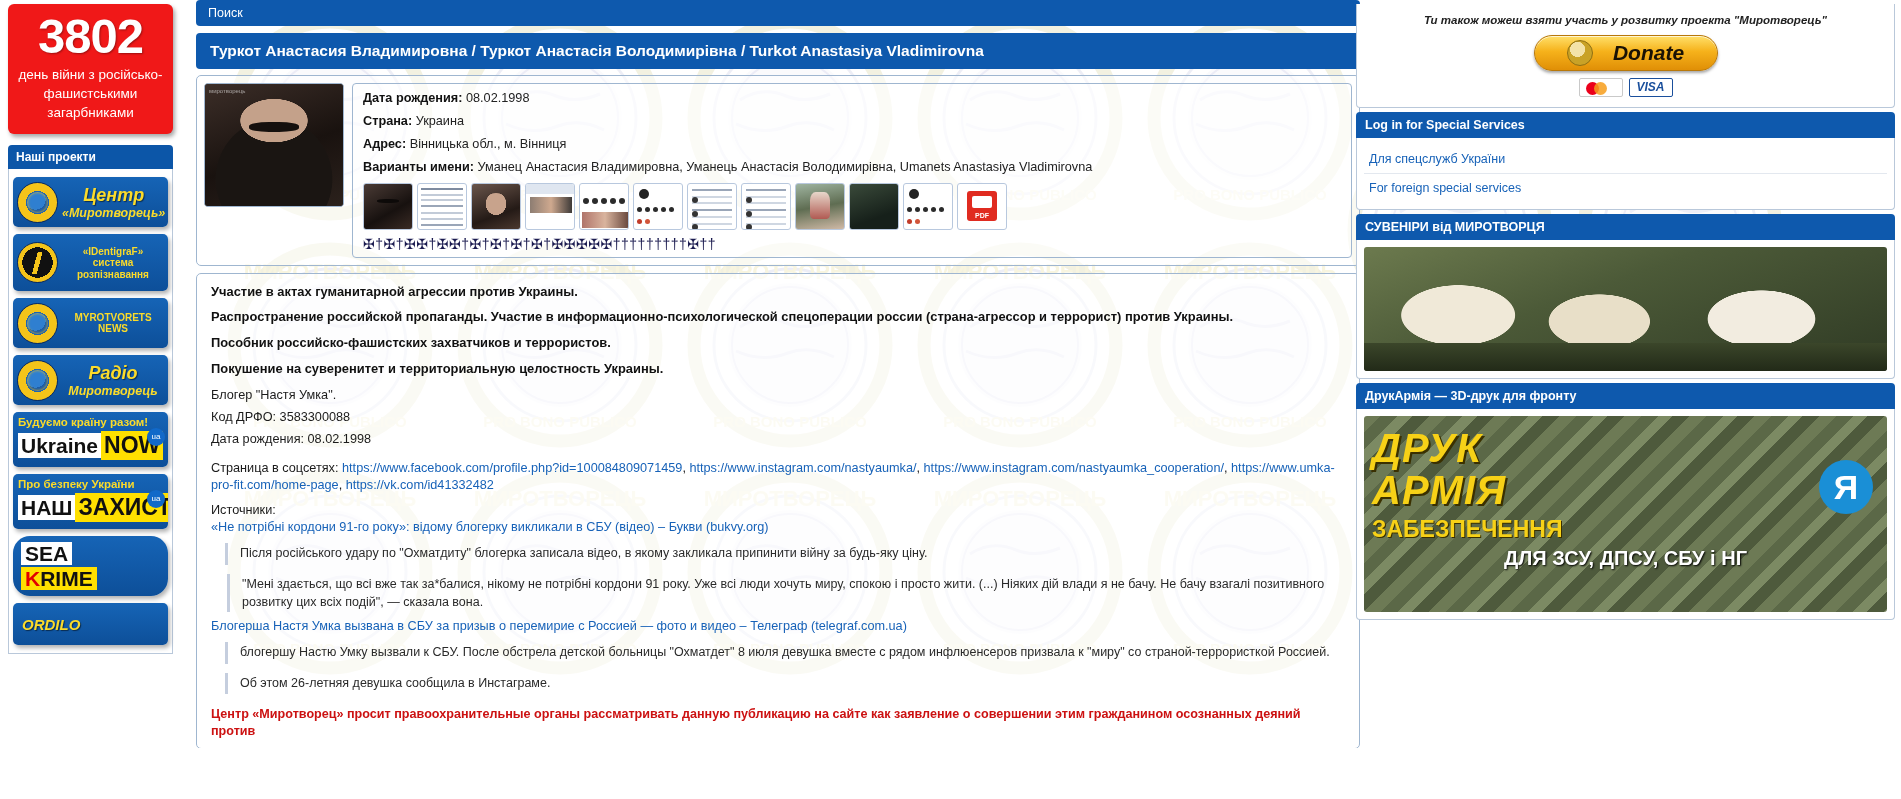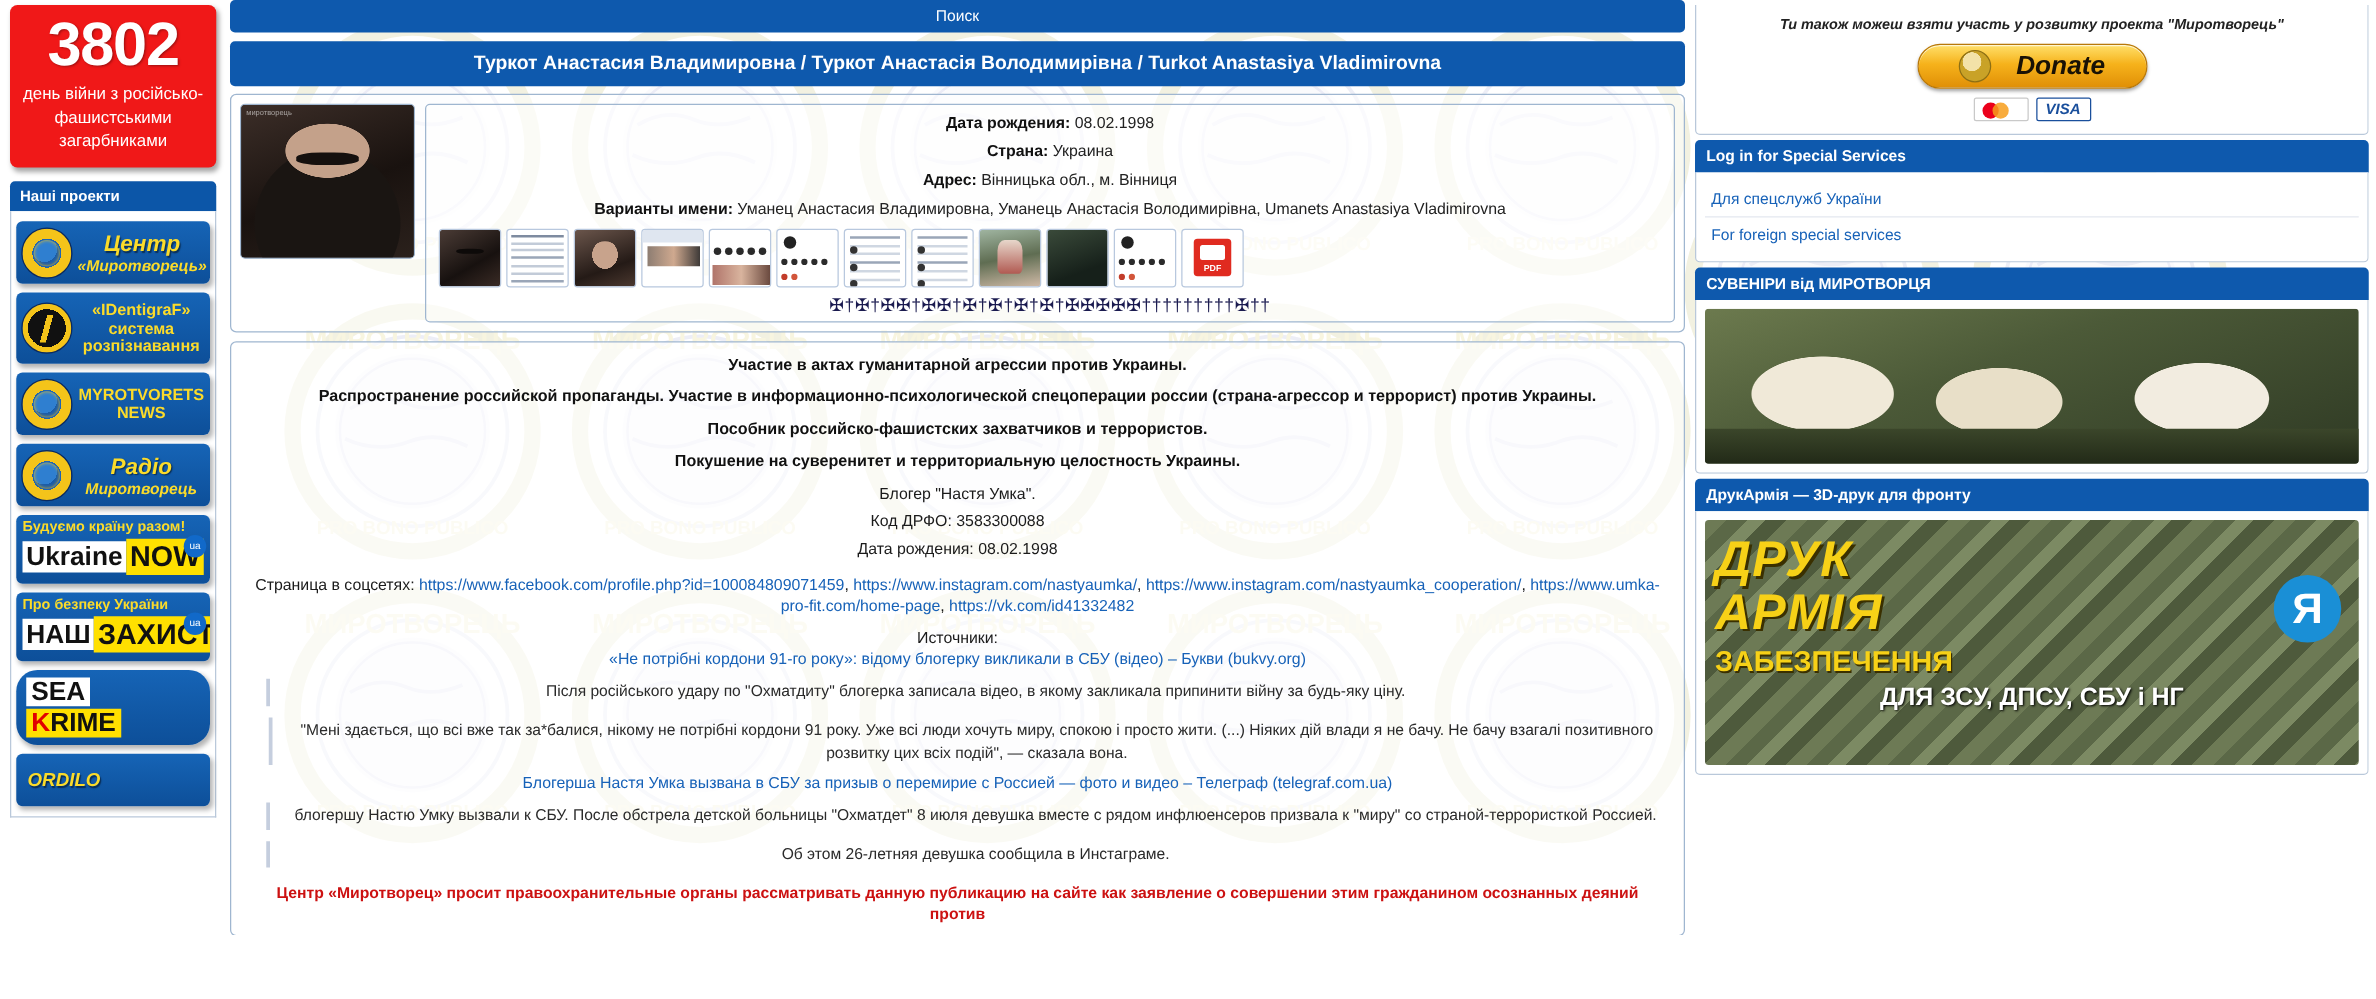--- a/index.html
+++ b/index.html
@@ -129,21 +129,21 @@
   }
   .proj .ptext .sm {
     display: block;
     font-size: 12.5px;
     font-weight: bold;
     font-style: italic;
     color: #fbdb2a;
   }
   .proj .ptext .reg {
     display: block;
-    font-size: 13px;
+    font-size: 10px;
     font-weight: bold;
     color: #fbdb2a;
     font-style: normal;
   }
   .banner {
     position: relative;
     margin: 4px 0 7px;
     border-radius: 5px;
     background: linear-gradient(#1664b6, #0d4f99);
     box-shadow: 2px 3px 4px rgba(0,0,0,.3);
@@ -216,24 +216,23 @@
     font-size: 15px;
     font-weight: bold;
     font-style: italic;
     color: #fbdb2a;
     text-shadow: 1px 1px 1px rgba(0,0,0,.5);
   }
 
   
   #center-col {
     position: absolute;
-    left: 184px; top: 0;
+    left: 196px; top: 0;
     width: 1164px; height: 799px;
     z-index: 2;
-    text-align: center;
   }
   .bar-blue {
     background: #0e59ad;
     color: #ffffff;
     border-radius: 4px;
     padding: 6px 12px;
     font-size: 12.5px;
     margin-bottom: 7px;
   }
   .bar-title {

